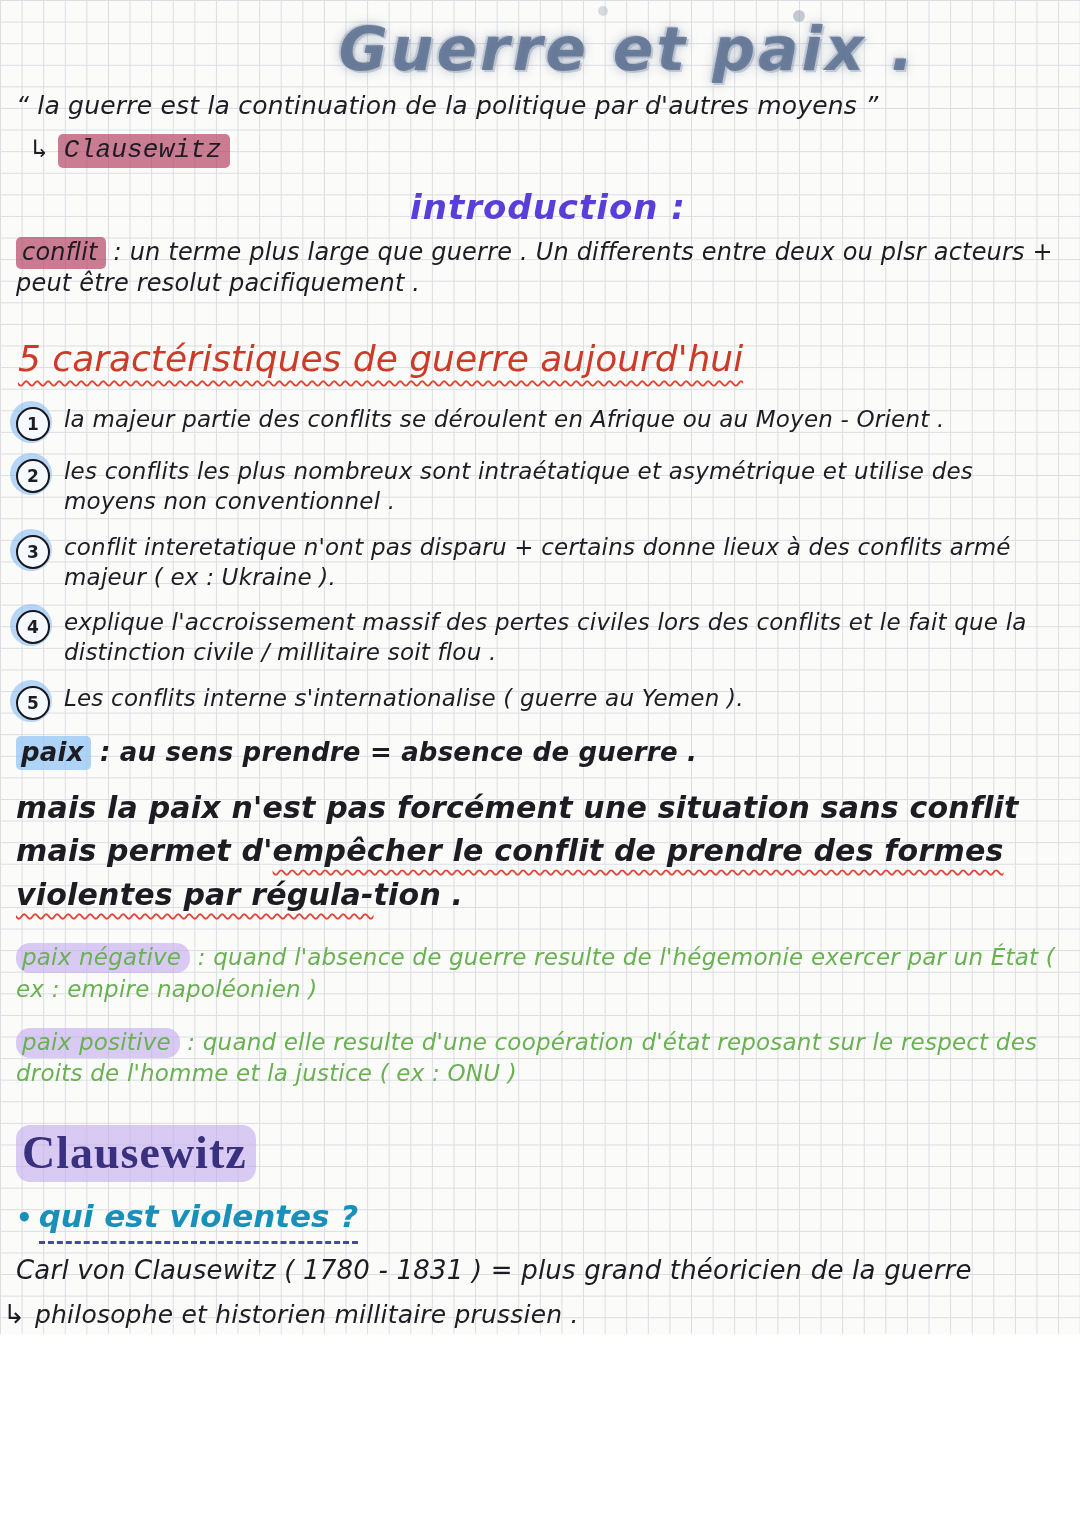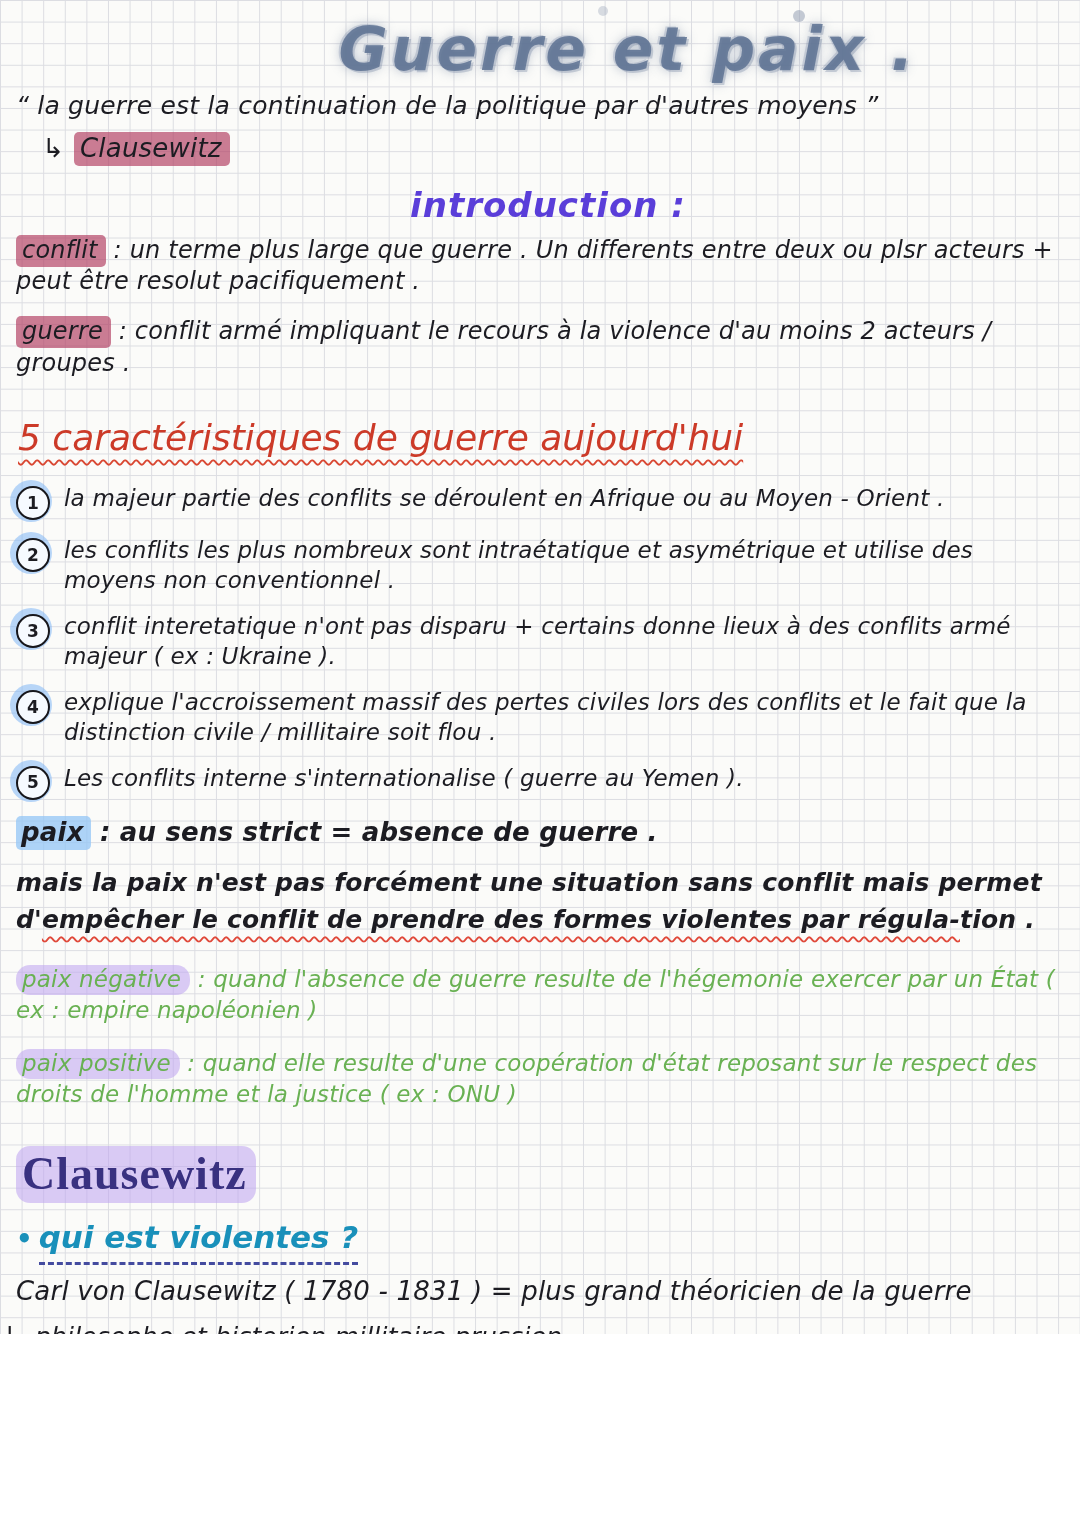--- a/index.html
+++ b/index.html
@@ -24,21 +24,21 @@
     font-weight:700;
     font-style:italic;
     letter-spacing:3px;
     color:rgba(96,116,148,.88);
     text-shadow:2px 2px 0 rgba(96,116,148,.28), -2px -1px 0 rgba(96,116,148,.22), 0 0 12px rgba(96,116,148,.45);
   }
   .ink-dot{position:absolute;border-radius:50%;background:rgba(150,160,180,.55);}
   .dot-a{width:12px;height:12px;left:793px;top:10px;}
   .dot-b{width:10px;height:10px;left:598px;top:6px;background:rgba(150,160,180,.35);}
   .quote{margin:4px 14px 0 16px;font-size:25px;line-height:1.3;font-style:italic;}
-  .author-line{margin:10px 0 0 42px;font-size:26px;}
+  .author-line{margin:10px 0 0 32px;font-size:26px;font-family:Liberation Mono, monospace;}
   .arrow{font-style:normal;font-size:26px;margin-right:10px;color:#1c1c22;}
   .hl-rose{background:rgba(178,64,99,.68);padding:1px 8px 3px 6px;border-radius:5px;}
   .hl-blue{background:rgba(147,198,245,.75);padding:1px 7px 3px 5px;border-radius:5px;}
   .hl-lav{background:rgba(190,163,240,.55);padding:1px 9px 3px 6px;border-radius:14px;}
   .h-intro{
     margin:22px 0 10px 16px;
     font-size:34px;font-weight:700;font-style:italic;
     color:#5a3ed9;letter-spacing:1px;text-align:center;
   }
   .def{margin:10px 18px 18px 16px;font-size:24px;line-height:1.32;}
@@ -67,21 +67,21 @@
   .item-text{flex:1 1 auto;}
   .h-construction{
     display:inline-block;
     margin:26px 0 14px 18px;
     font-size:54px;font-weight:700;font-style:italic;
     color:#1990ba;letter-spacing:1px;
     border-bottom:3px dashed #444b9f;
     padding-bottom:10px;
   }
   .paix-line{margin:14px 18px 0 16px;font-size:26px;font-weight:700;line-height:1.3;}
-  .para{margin:16px 18px 1px 16px;font-size:25px;font-weight:700;line-height:1.45;}
+  .para{margin:16px 18px 1px 16px;font-size:30px;font-weight:700;line-height:1.45;}
   .wavy-red{
     text-decoration:underline;
     text-decoration-style:wavy;
     text-decoration-color:#e0493a;
     text-decoration-thickness:2px;
     text-underline-offset:8px;
   }
   .green-block{margin:26px 18px 0 16px;font-size:23px;line-height:1.35;color:#69b153;}
   .green-block p{margin:0 0 22px 0;}
   .h-clausewitz{
@@ -120,23 +120,20 @@
   <div class="author-line hand">
     <span class="arrow">↳</span><span class="hl-rose">Clausewitz</span>
   </div>
 
   <div class="h-intro">introduction :</div>
 
   <p class="def hand">
     <span class="hl-rose">conflit</span><span> : un terme plus large que guerre . Un differents entre deux ou plsr acteurs + peut être resolut pacifiquement .</span>
   </p>
 
-  <p class="def hand">
-    <span class="hl-rose">guerre</span><span> : conflit armé impliquant le recours à la violence d'au moins 2 acteurs / groupes .</span>
-  </p>
 
   <div>
     <span class="h-red">5 caractéristiques de guerre aujourd'hui</span>
   </div>
 
   <div class="items">
     <div class="item hand">
       <span class="num">1</span>
       <span class="item-text">la majeur partie des conflits se déroulent en Afrique ou au Moyen - Orient .</span>
     </div>
@@ -153,21 +150,21 @@
       <span class="item-text">explique l'accroissement massif des pertes civiles lors des conflits et le fait que la distinction civile / millitaire soit flou .</span>
     </div>
     <div class="item hand">
       <span class="num">5</span>
       <span class="item-text">Les conflits interne s'internationalise ( guerre au Yemen ).</span>
     </div>
   </div>
 
 
   <p class="paix-line hand">
-    <span class="hl-blue">paix</span><span> : au sens strict = absence de guerre .</span>
+    <span class="hl-blue">paix</span><span> : au sens prendre = absence de guerre .</span>
   </p>
 
   <p class="para hand">
     <span>mais la paix n'est pas forcément une situation sans conflit mais permet d'</span><span class="wavy-red">empêcher le conflit de prendre des formes violentes par régula-</span><span>tion .</span>
   </p>
 
   <div class="green-block hand">
     <p>
       <span class="hl-lav">paix négative</span><span> : quand l'absence de guerre resulte de l'hégemonie exercer par un État ( ex : empire napoléonien )</span>
     </p>

